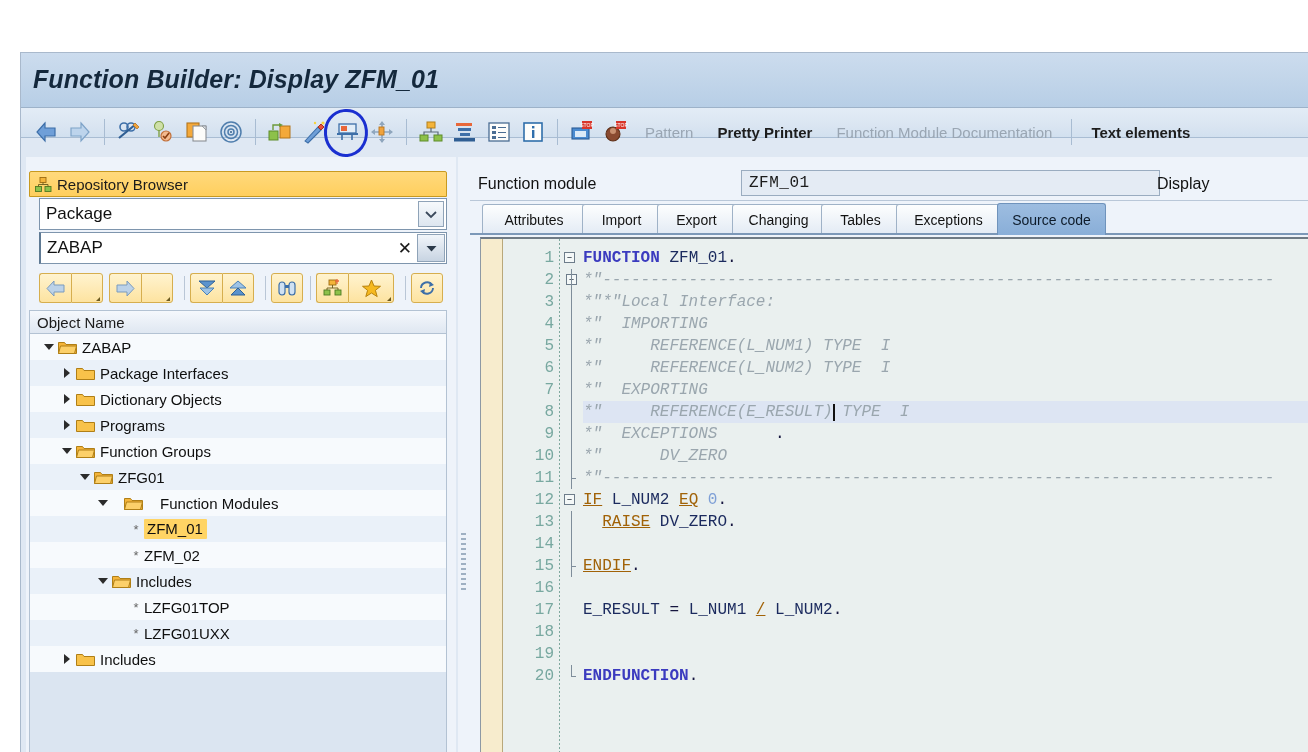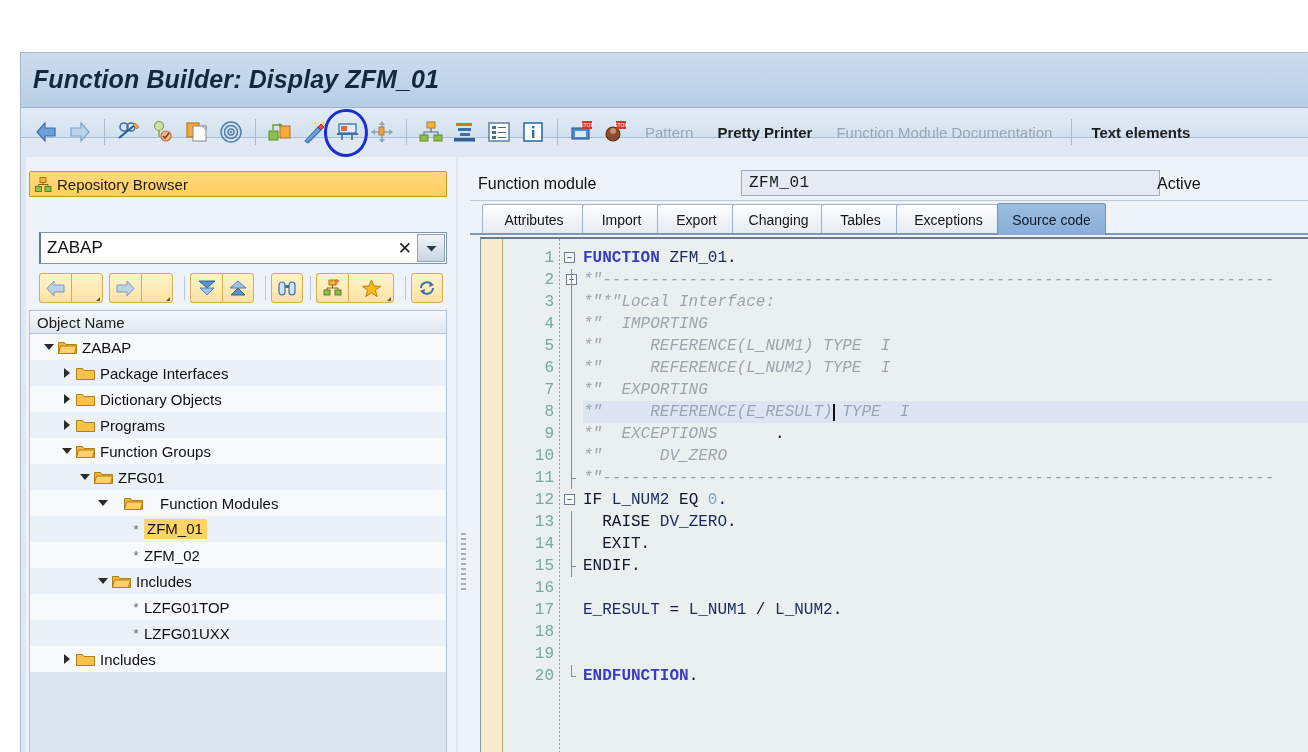--- a/index.html
+++ b/index.html
@@ -395,21 +395,21 @@
     font-size: 16px;
     line-height: 22px;
     color: #1b1b5e;
   }
   .hl-band {
     position: absolute;
     left: 0; right: 0; height: 22px;
     background: #dde5f3;
   }
   .tok-kw      { color: #3b3bbf; font-weight: bold; }
-  .tok-kw2     { color: #0f172a; }
+  .tok-kw2     { color: #a16207; text-decoration: underline; }
   .tok-id      { color: #1b2a5e; }
   .tok-num     { color: #7e9fd6; }
   .tok-punct   { color: #16163f; }
   .tok-cmt     { color: #9aa6ae; font-style: italic; }
 
   .fold-box {
     position: absolute;
     width: 11px; height: 11px;
     border: 1px solid #6d7c8a;
     background: #f4f8f8;
@@ -598,20 +598,28 @@
           <svg width="17" height="15" viewBox="0 0 17 15">
             <rect x="5" y="0.5" width="6" height="5" fill="#f4b43a" stroke="#9c6c12" stroke-width="0.9"></rect>
             <rect x="0.5" y="9.5" width="6" height="5" fill="#8dc14a" stroke="#4e7a22" stroke-width="0.9"></rect>
             <rect x="10" y="9.5" width="6" height="5" fill="#8dc14a" stroke="#4e7a22" stroke-width="0.9"></rect>
             <path d="M8 5.5 L8 7.5 M3.5 9.5 L3.5 7.5 L13 7.5 L13 9.5" stroke="#6a5a1c" stroke-width="0.9" fill="none"></path>
           </svg>
         </span>
         <span class="label">Repository Browser</span>
       </div>
 
+      <div class="combo-row">
+        <span class="val">Package</span>
+        <span class="combo-arrow">
+          <svg width="12" height="9" viewBox="0 0 12 9">
+              <path d="M1 2 L6 7 L11 2" stroke="#3b4a5c" stroke-width="1.8" fill="none"></path>
+            </svg>
+        </span>
+      </div>
 
       <div class="search-row">
         <span class="val">ZABAP</span>
         <span class="search-clear">✕</span>
         <span class="search-drop">
           <svg width="13" height="9" viewBox="0 0 13 9">
               <path d="M1.5 2 L11.5 2 L6.5 7.5 Z" fill="#2c3a4a"></path>
             </svg>
         </span>
       </div>
@@ -806,21 +814,21 @@
     <div class="splitter">
       <div class="split-grip"></div>
     </div>
 
     <div class="right-panel">
 
       <div class="fm-label">Function module</div>
       <div class="fm-field">
         <span>ZFM_01</span>
       </div>
-      <div class="fm-status">Active</div>
+      <div class="fm-status">Display</div>
       <div class="fm-rule"></div>
 
       <div class="tabstrip" id="tabstrip">
           <div class="tab" style="left: 12px; width: 104px;">
             <span>Attributes</span>
           </div>
           <div class="tab" style="left: 112px; width: 79px;">
             <span>Import</span>
           </div>
           <div class="tab" style="left: 187px; width: 79px;">
@@ -896,21 +904,20 @@
             <div class="cline" style="top: 96px;"><span class="tok-cmt">*"     REFERENCE(L_NUM1) TYPE  I</span></div>
             <div class="cline" style="top: 118px;"><span class="tok-cmt">*"     REFERENCE(L_NUM2) TYPE  I</span></div>
             <div class="cline" style="top: 140px;"><span class="tok-cmt">*"  EXPORTING</span></div>
             <div class="hl-band" style="top: 162px;"></div>
             <div class="cline" style="top: 162px;"><span class="tok-cmt">*"     REFERENCE(E_RESULT) TYPE  I</span></div>
             <div class="cline" style="top: 184px;"><span class="tok-cmt">*"  EXCEPTIONS</span><span class="tok-punct">      .</span></div>
             <div class="cline" style="top: 206px;"><span class="tok-cmt">*"      DV_ZERO</span></div>
             <div class="cline" style="top: 228px;"><span class="tok-cmt">*"----------------------------------------------------------------------</span></div>
             <div class="cline" style="top: 250px;"><span class="tok-kw2">IF</span><span> </span><span class="tok-id">L_NUM2</span><span> </span><span class="tok-kw2">EQ</span><span> </span><span class="tok-num">0</span><span class="tok-punct">.</span></div>
             <div class="cline" style="top: 272px;"><span>  </span><span class="tok-kw2">RAISE</span><span> </span><span class="tok-id">DV_ZERO</span><span class="tok-punct">.</span></div>
-            <div class="cline" style="top: 294px;"><span>  </span><span class="tok-kw2">EXIT</span><span class="tok-punct">.</span></div>
             <div class="cline" style="top: 316px;"><span class="tok-kw2">ENDIF</span><span class="tok-punct">.</span></div>
             <div class="cline" style="top: 338px;"></div>
             <div class="cline" style="top: 360px;"><span class="tok-id">E_RESULT</span><span class="tok-punct"> = </span><span class="tok-id">L_NUM1</span><span> </span><span class="tok-kw2">/</span><span> </span><span class="tok-id">L_NUM2</span><span class="tok-punct">.</span></div>
             <div class="cline" style="top: 382px;"></div>
             <div class="cline" style="top: 404px;"></div>
             <div class="cline" style="top: 426px;"><span class="tok-kw">ENDFUNCTION</span><span class="tok-punct">.</span></div>
             <div class="caret" style="top: 165px; left: 250px;"></div>
           </div>
       </div>
     </div>

